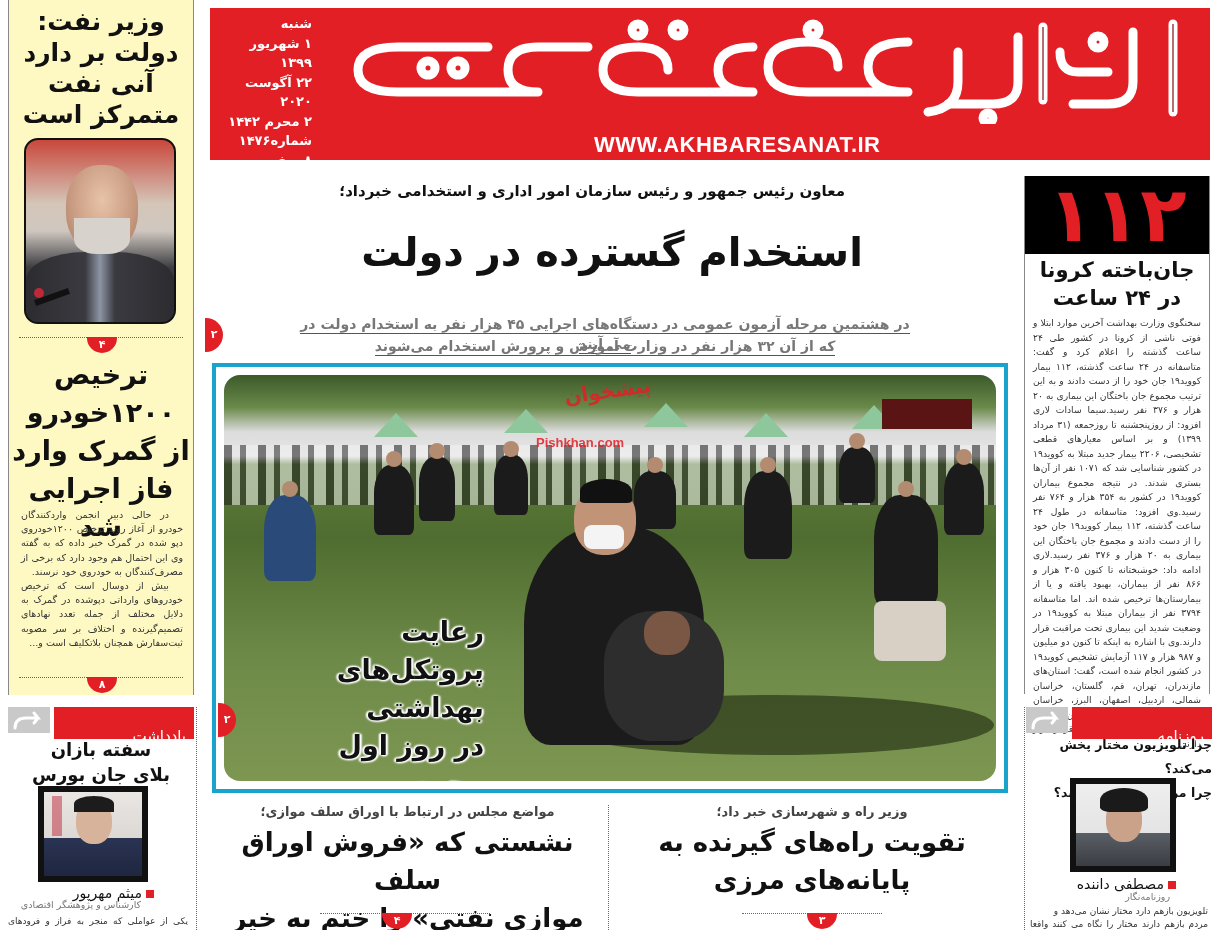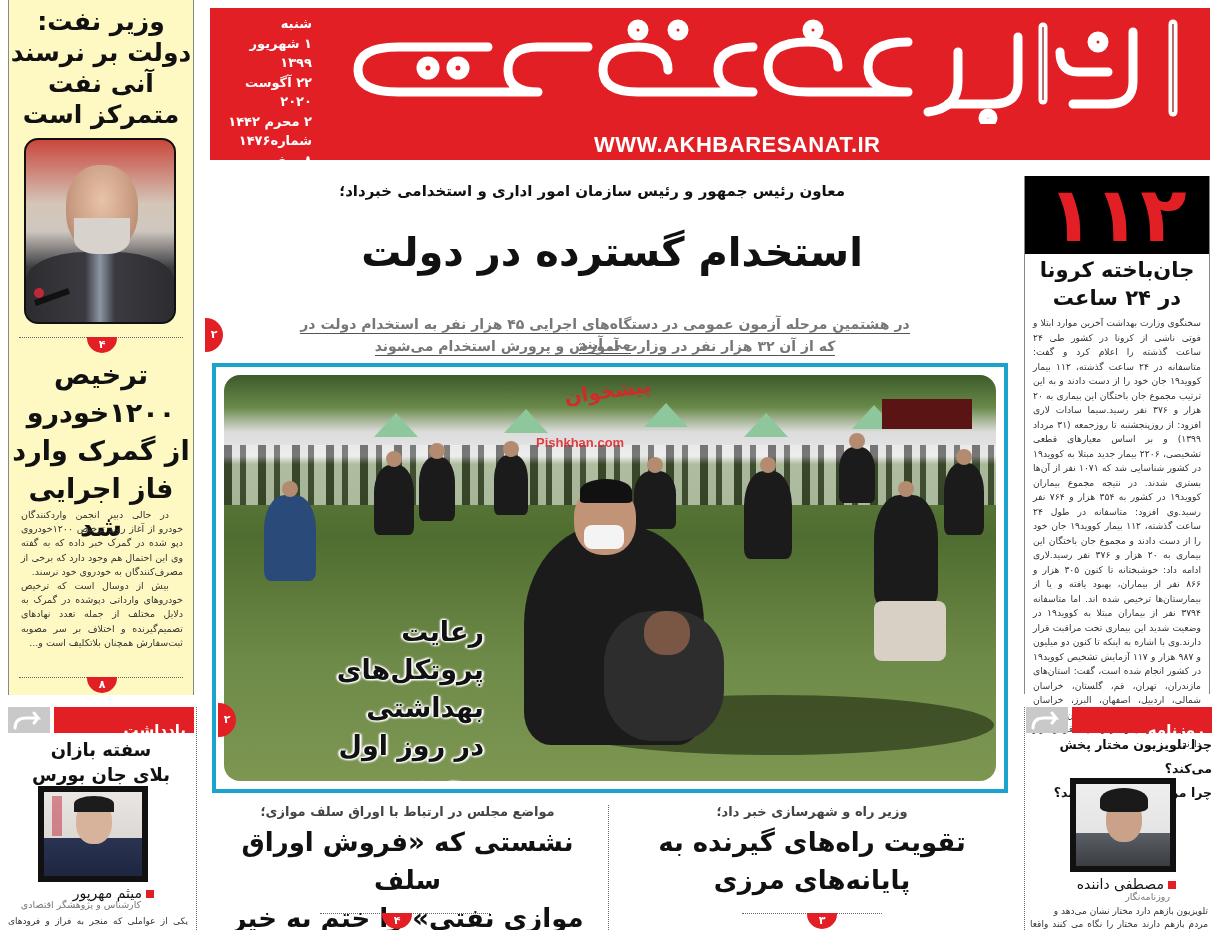--- a/index.html
+++ b/index.html
@@ -75,21 +75,21 @@
   
   .section-tab {
     position: absolute; height: 26px;
   }
   .section-tab .arrow-box {
     position: absolute; left: 0; top: 0; width: 42px; height: 26px; background: #c9c9c9;
   }
   .section-tab .arrow-box svg { position:absolute; left:4px; top:3px; }
   .section-tab .red-label {
     position: absolute; top: 0; right: 0; height: 26px; background: #e31f26;
-    color: #fff; font-size: 15px; line-height: 26px; padding: 10px 8px; direction: rtl; text-align: right; font-weight: bold;
+    color: #fff; font-size: 15px; line-height: 26px; padding: 16px 8px; direction: rtl; text-align: right;
   }
   .note-title {
     position: absolute; left: 8px; width: 186px; text-align: center;
     font-weight: bold; font-size: 18px; line-height: 25px; direction: rtl;
   }
   .portrait-box {
     position: absolute; background: #111; padding: 6px;
   }
   .portrait-inner {
     width: 100%; height: 100%; position: relative; overflow: hidden;
@@ -205,21 +205,21 @@
     position: absolute; left: 1030px; width: 182px; text-align: right; direction: rtl;
     font-weight: bold; font-size: 12.5px; line-height: 24px;
   }
 </style>
 </head>
 <body>
 
 <div class="abs left-col">
   <div class="left-headline">
     <div>وزیر نفت:</div>
-    <div>دولت بر نرسند</div>
+    <div>دولت بر دارد</div>
     <div>آنی نفت</div>
     <div>متمرکز است</div>
   </div>
   <div class="photo-rounded">
     <div class="suit"></div>
     <div class="head"></div>
     <div class="beard"></div>
     <div class="mic"></div>
     <div class="mic-tip"></div>
   </div>

